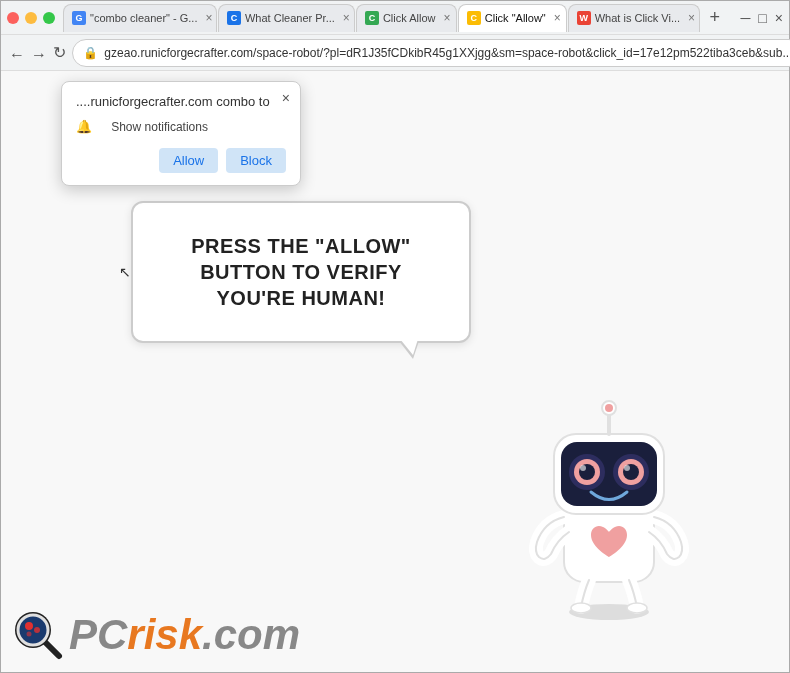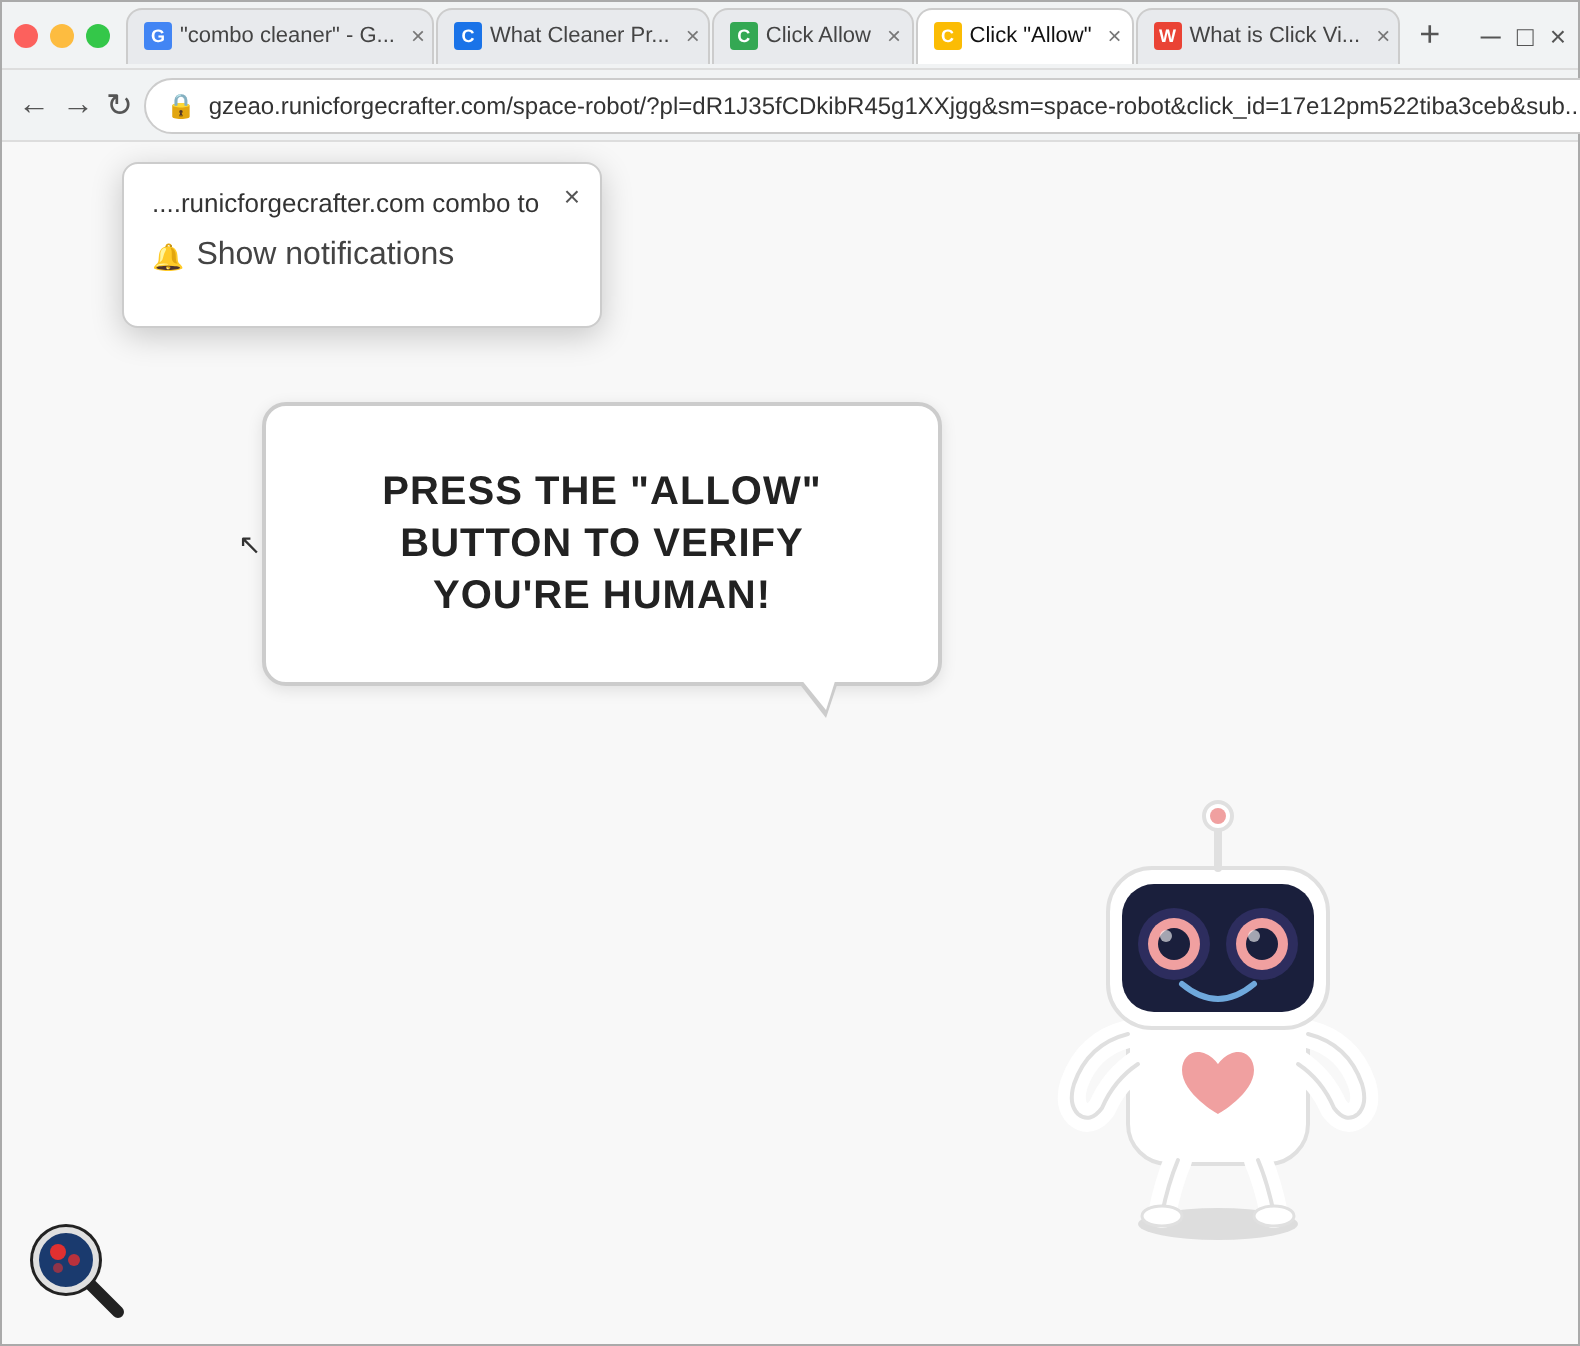--- a/index.html
+++ b/index.html
@@ -192,22 +192,23 @@
       display: flex;
       align-items: center;
       gap: 6px;
       margin-bottom: 14px;
     }
     .popup-bell {
       font-size: 13px;
       color: #555;
     }
     .popup-notification-text {
-      font-size: 16px;
+      font-size: 12px;
       color: #444;
+      margin-left: 13px;
     }
     .popup-buttons {
       display: flex;
       gap: 8px;
       justify-content: flex-end;
     }
     .popup-btn-allow {
       background: #d0e4f7;
       color: #1a73e8;
       border: none;
@@ -385,20 +386,24 @@
 
   <div class="page-content">
 
     <div class="notification-popup">
       <button class="popup-close">×</button>
       <div class="popup-title">....runicforgecrafter.com combo to</div>
       <div class="popup-notification-row">
         <span class="popup-bell">🔔</span>
         <span class="popup-notification-text">Show notifications</span>
       </div>
+      <div class="popup-buttons">
+        <button class="popup-btn-allow">Allow</button>
+        <button class="popup-btn-block">Block</button>
+      </div>
     </div>
 
     <div class="page-body">
 
       <div class="speech-bubble">
         <span class="bubble-cursor">↖</span>
         <div class="bubble-text">PRESS THE "ALLOW" BUTTON TO VERIFY YOU'RE HUMAN!</div>
       </div>
 
       <div class="robot-container">
@@ -451,17 +456,20 @@
         <svg class="pcrisk-icon" viewBox="0 0 54 54" width="54" height="54">
           <circle cx="22" cy="22" r="18" fill="#222"></circle>
           <circle cx="22" cy="22" r="15" fill="#1a3a6e"></circle>
 
           <circle cx="18" cy="18" r="4" fill="#e03030"></circle>
           <circle cx="26" cy="22" r="3" fill="#e03030" opacity="0.8"></circle>
           <circle cx="18" cy="26" r="2.5" fill="#e03030" opacity="0.6"></circle>
           <line x1="34" y1="34" x2="48" y2="48" stroke="#222" stroke-width="6" stroke-linecap="round"></line>
           <circle cx="22" cy="22" r="15" fill="none" stroke="#e0e0e0" stroke-width="3"></circle>
         </svg>
+        <div style="font-size:42px;font-weight:900;font-style:italic;line-height:1;">
+          <span style="color:#888;">PC</span><span style="color:#e87820;">risk</span><span style="color:#888;">.com</span>
+        </div>
       </div>
 
     </div>
   </div>
 </div>
 
 </body></html>

